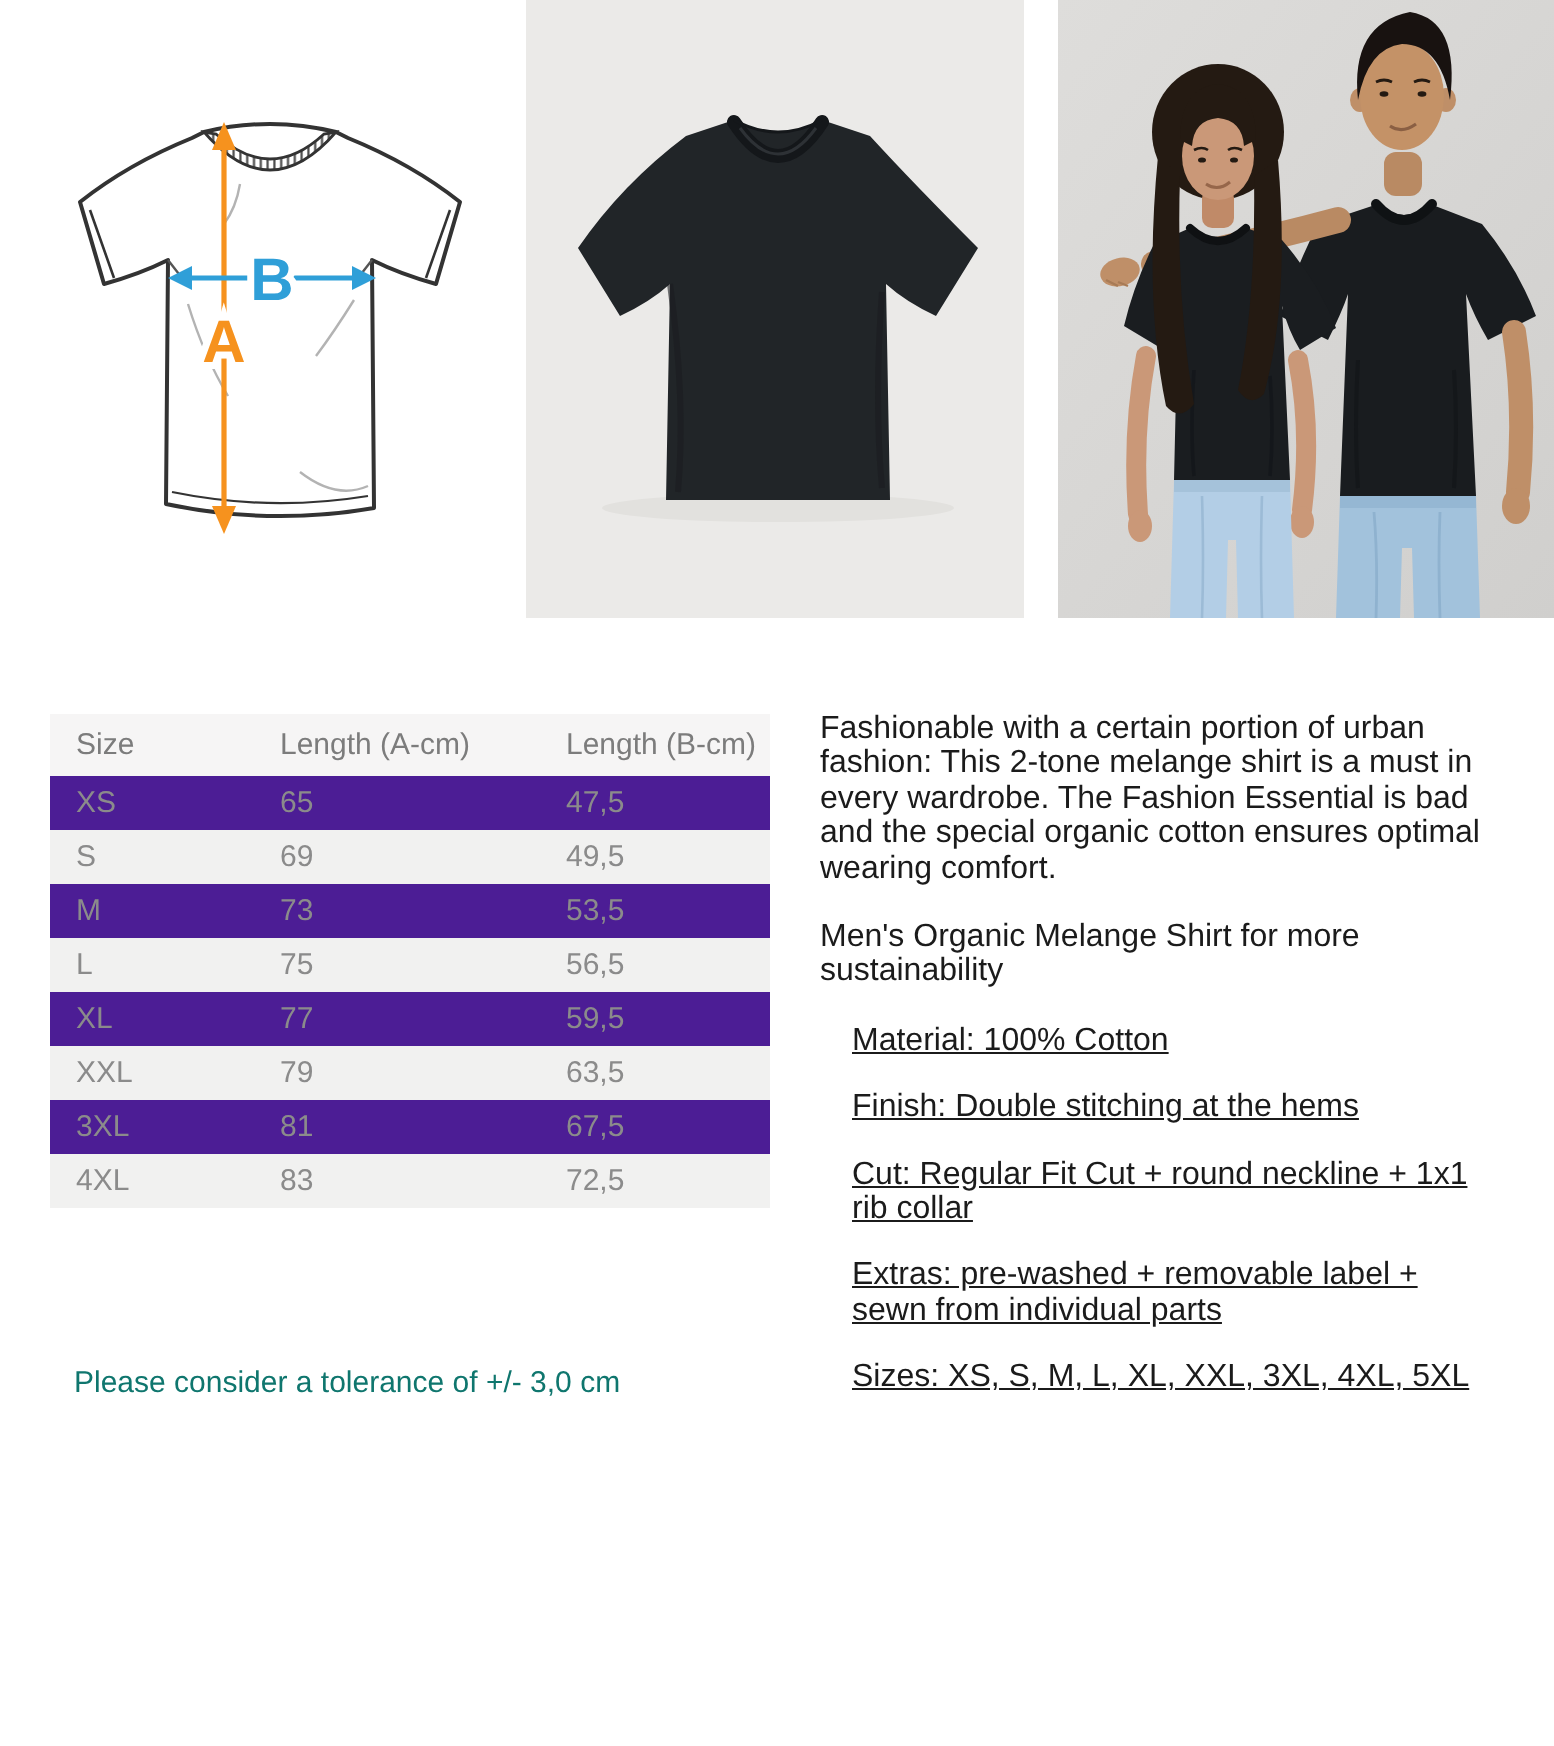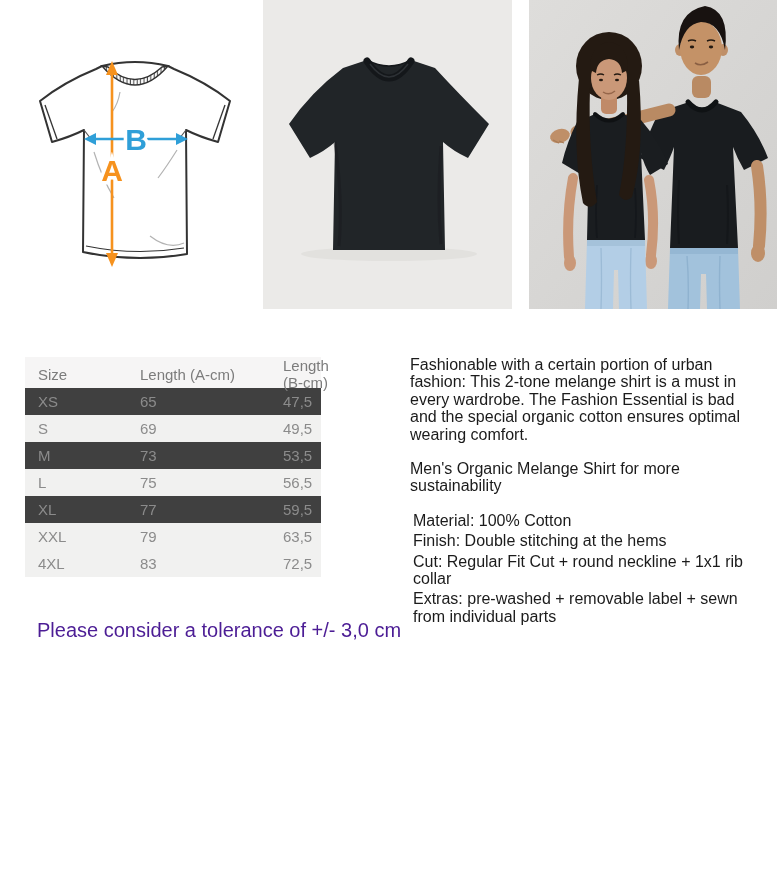--- a/index.html
+++ b/index.html
@@ -5,33 +5,33 @@
   html,body{margin:0;padding:0;background:#ffffff;}
   .page{position:relative;width:777px;height:873px;background:#ffffff;overflow:hidden;
         font-family:"Liberation Sans", sans-serif;}
   
   .panel{position:absolute;top:0;}
   .panel svg{display:block;}
   .panel-diagram{left:0;top:0;width:260px;height:309px;background:#ffffff;}
   .panel-flat{left:263px;width:249px;height:309px;background:#ebeae8;}
   .panel-photo{left:529px;width:248px;height:309px;}
   
-  .size-table{position:absolute;left:25px;top:357px;width:296px;font-size:15px;color:#8b8b8b;}
+  .size-table{position:absolute;left:25px;top:357px;width:360px;font-size:15px;color:#8b8b8b;}
   .trow{display:grid;grid-template-columns:115px 143px 1fr;align-items:center;height:27px;}
   .trow.head{height:31px;background:#f6f5f5;color:#7c7c7c;}
-  .trow.dark{background:#404040;}
+  .trow.dark{background:#4c1d95;}
   .trow.light{background:#f1f1f0;}
   .trow .c:first-child{padding-left:13px;}
-  .tolerance{position:absolute;left:37px;top:619px;font-size:20px;color:#4c1d95;}
+  .tolerance{position:absolute;left:37px;top:683px;font-size:15px;color:#0f766e;}
   
   .description{position:absolute;left:410px;top:356px;width:346px;font-size:16px;
                line-height:17.4px;color:#1b1b1b;}
   .description p{margin:0 0 17px 0;}
   .specs{margin-top:8px;}
-  .specs div{margin:3px;}
+  .specs div{margin:16px;text-decoration:underline;}
 </style>
 </head>
 <body>
 
 <div class="page">
 
   <div>
 
     <div class="panel panel-diagram">
       <svg width="260" height="309" viewBox="0 0 260 309">
@@ -202,33 +202,39 @@
     <div class="trow dark">
       <div class="c">XL</div>
       <div class="c">77</div>
       <div class="c">59,5</div>
     </div>
     <div class="trow light">
       <div class="c">XXL</div>
       <div class="c">79</div>
       <div class="c">63,5</div>
     </div>
+    <div class="trow dark">
+      <div class="c">3XL</div>
+      <div class="c">81</div>
+      <div class="c">67,5</div>
+    </div>
     <div class="trow light">
       <div class="c">4XL</div>
       <div class="c">83</div>
       <div class="c">72,5</div>
     </div>
   </div>
 
   <div class="tolerance">Please consider a tolerance of +/- 3,0 cm</div>
 
   <div class="description">
     <p>Fashionable with a certain portion of urban fashion: This 2-tone melange shirt is a must in every wardrobe. The Fashion Essential is bad and the special organic cotton ensures optimal wearing comfort.</p>
     <p>Men's Organic Melange Shirt for more sustainability</p>
     <div class="specs">
       <div>Material: 100% Cotton</div>
       <div>Finish: Double stitching at the hems</div>
       <div>Cut: Regular Fit Cut + round neckline + 1x1 rib collar</div>
       <div>Extras: pre-washed + removable label + sewn from individual parts</div>
+      <div>Sizes: XS, S, M, L, XL, XXL, 3XL, 4XL, 5XL</div>
     </div>
   </div>
 
 </div>
 
 </body></html>

